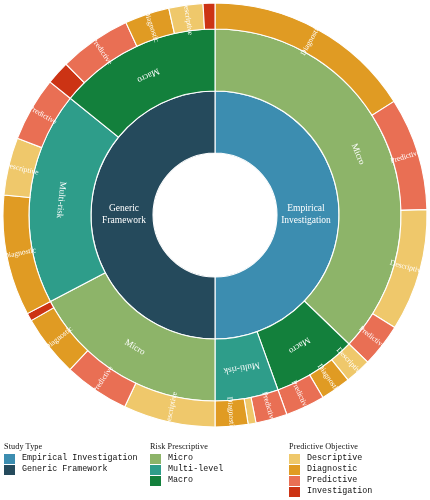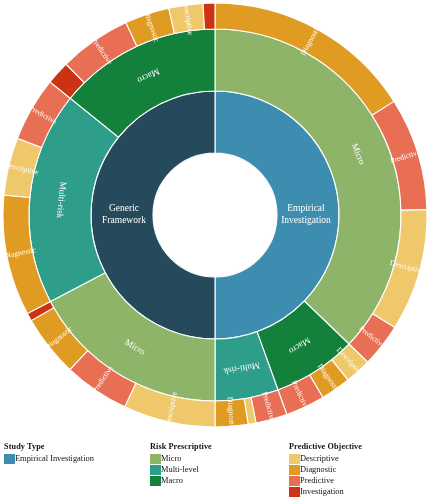--- a/index.html
+++ b/index.html
@@ -9,27 +9,27 @@
     overflow:hidden;position:relative;
   }
   #chart-area{position:absolute;left:0;top:0;width:430px;height:438px;}
   svg{display:block;}
   .seg{stroke:#ffffff;stroke-width:1.1;}
   .seg-label{fill:#ffffff;font-family:"Liberation Serif","DejaVu Serif",serif;
     dominant-baseline:middle;text-anchor:middle;}
 
   #legend{position:absolute;left:0;top:442px;width:430px;height:58px;}
   .legend-col{position:absolute;top:0;}
-  .legend-title{font-weight:bold;font-size:8.2px;color:#111;
+  .legend-title{font-weight:normal;font-size:8.2px;color:#111;
     font-family:"Liberation Serif","DejaVu Serif",serif;
     margin:0 0 2px 0;white-space:nowrap;letter-spacing:.1px;}
   .legend-row{display:flex;align-items:center;height:11px;}
   .swatch{width:11px;height:10px;flex:0 0 11px;}
-  .legend-label{font-size:8.4px;color:#111;white-space:nowrap;
-    font-family:Liberation Serif, serif;line-height:11px;}
+  .legend-label{font-size:8.4px;color:#111;margin-left:7px;white-space:nowrap;
+    font-family:Liberation Mono, monospace;line-height:11px;}
 </style>
 </head>
 <body>
 
 <div id="chart-area">
   <svg id="sunburst-svg" width="430" height="438" viewBox="0 0 430 438">
       <path d="M 215 91 A 124 124 0 0 1 215 339 L 215 277 A 62 62 0 0 0 215 153 Z" fill="#3C8DB0" class="seg"></path>
       <g>
         <text x="306" y="209" class="seg-label" font-size="9.5" fill="#fff">Empirical</text>
         <text x="306" y="221" class="seg-label" font-size="9.5" fill="#fff">Investigation</text>
@@ -94,20 +94,24 @@
     </svg>
 </div>
 
 <div id="legend">
     <div class="legend-col" style="left: 4px;">
       <div class="legend-title">Study Type</div>
       <div class="legend-row">
         <span class="swatch" style="background: rgb(60, 141, 176);"></span>
         <span class="legend-label">Empirical Investigation</span>
       </div>
+      <div class="legend-row">
+        <span class="swatch" style="background: rgb(37, 74, 92);"></span>
+        <span class="legend-label">Generic Framework</span>
+      </div>
     </div>
     <div class="legend-col" style="left: 150px;">
       <div class="legend-title">Risk Prescriptive</div>
       <div class="legend-row">
         <span class="swatch" style="background: rgb(141, 180, 105);"></span>
         <span class="legend-label">Micro</span>
       </div>
       <div class="legend-row">
         <span class="swatch" style="background: rgb(46, 157, 138);"></span>
         <span class="legend-label">Multi-level</span>

